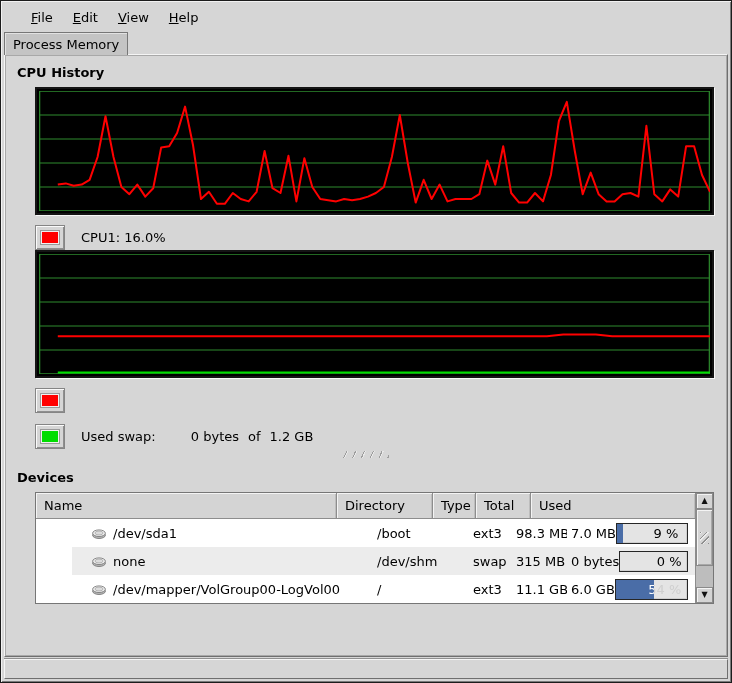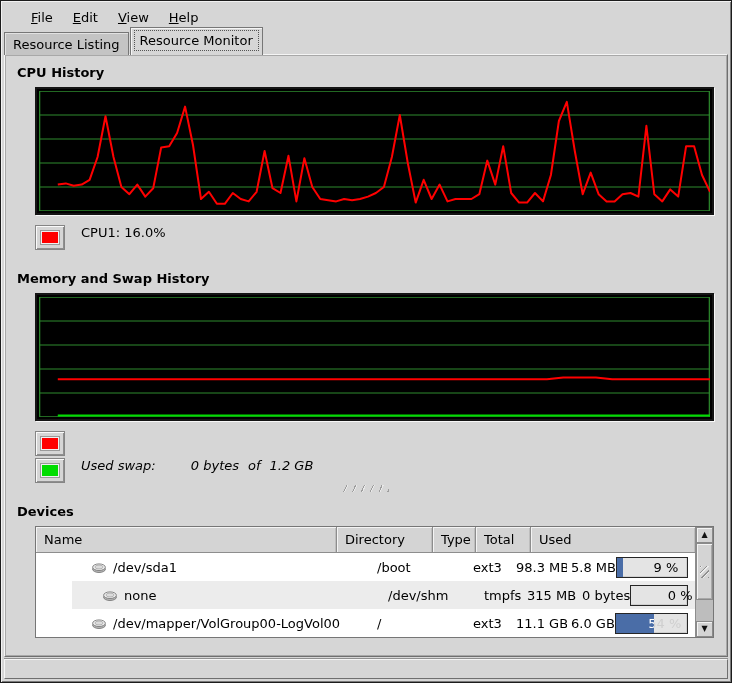--- a/index.html
+++ b/index.html
@@ -30,22 +30,22 @@
   .sec-title{font-weight:bold;margin:0 0 7px 4px;}
   .sec-title.mt1{margin-top:21px;}
   .sec-title.mt2{margin-top:11px;}
   
   .graph{
     width:679px;height:128px;margin-left:22px;background:#000;
     border:2px solid #141414;box-shadow:1px 1px 0 #f8f8f8;padding:2px;
   }
   .graph svg{display:block;width:100%;height:100%;}
   
-  .legend{display:flex;align-items:flex-start;margin:10px 0 0 22px;height:25px;}
-  .legend + .legend{margin-top:2px;font-style:italic;}
+  .legend{display:flex;align-items:center;margin:10px 0 0 22px;height:25px;}
+  .legend + .legend{margin-top:11px;}
   .swatch{
     width:30px;height:25px;background:#d6d6d6;border:1px solid #858585;
     box-shadow:inset 1px 1px 0 #fafafa, inset -1px -1px 0 #8f8f8f;
     display:flex;align-items:center;justify-content:center;cursor:default;
   }
   .swatch-color{width:18px;height:13px;border:1px solid #f0f0f0;box-shadow:0 0 0 1px #9a9a9a;}
   .lg-label{margin-left:16px;}
   .lg-name{width:100px;display:inline-block;}
   .lg-val{width:58px;display:inline-block;text-align:right;}
   .lg-of{display:inline-block;margin:0 9px;}
@@ -60,21 +60,21 @@
   .tmain{width:661px;display:flex;flex-direction:column;}
   .thead{display:grid;grid-template-columns:301px 96px 43px 55px 1fr;height:26px;}
   .hcell{
     background:#d4d4d4;border-right:1px solid #8d8d8d;border-bottom:1px solid #8d8d8d;
     box-shadow:inset 1px 1px 0 #f4f4f4, inset -1px 0 0 #bdbdbd;
     line-height:25px;padding-left:8px;overflow:hidden;cursor:default;
   }
   .hcell:last-child{border-right:none;}
   .tbody{flex:1;background:#fff;margin-left:36px;}
   .trow{display:grid;grid-template-columns:301px 96px 43px 55px 1fr;height:28px;align-items:center;background:#fff;}
-  .trow.alt{background:#ececec;padding-left:11px;}
+  .trow.alt{background:#ececec;}
   .tcell{padding-left:4px;white-space:nowrap;overflow:hidden;}
   .name-cell{padding-left:19px;display:flex;align-items:center;}
   .dev-icon{width:16px;height:16px;display:inline-block;margin-right:6px;flex:0 0 auto;}
   .used-cell{display:flex;align-items:center;padding-right:7px;}
   .used-text{flex:0 0 auto;}
   .pbar{
     position:relative;margin-left:auto;width:100px;height:21px;
     border:1px solid #262626;background:#e4e4e4;box-shadow:inset -1px -1px 0 #cfcfcf;
   }
   .pbar-base,.pbar-white{width:98px;height:19px;line-height:19px;text-align:center;font-size:13px;}
@@ -113,24 +113,21 @@
 
   <div class="menubar">
     <span class="menu-item"><u>F</u>ile</span>
     <span class="menu-item"><u>E</u>dit</span>
     <span class="menu-item"><u>V</u>iew</span>
     <span class="menu-item"><u>H</u>elp</span>
   </div>
 
   <div class="tabrow">
     <div class="tab inactive">
-      <span>Resource Listing</span>
-    </div>
-    <div class="tab active">
-      <span class="focus">Resource Monitor</span>
+      <span>Process Memory</span>
     </div>
   </div>
 
   <div class="page">
 
     <div class="sec-title">CPU History</div>
     <div class="graph">
         <svg viewBox="0 0 100 100" preserveAspectRatio="none">
           <line x1="0" x2="100" y1="80" y2="80" stroke="#2e8b2e" stroke-width="1" vector-effect="non-scaling-stroke"></line>
           <line x1="0" x2="100" y1="60" y2="60" stroke="#2e8b2e" stroke-width="1" vector-effect="non-scaling-stroke"></line>
@@ -141,21 +138,20 @@
         </svg>
       </div>
 
     <div class="legend">
       <div class="swatch">
         <div class="swatch-color" style="background-color: rgb(255, 0, 0);"></div>
       </div>
       <span class="lg-label">CPU1: 16.0%</span>
     </div>
 
-    <div class="sec-title mt1">Memory and Swap History</div>
     <div class="graph">
         <svg viewBox="0 0 100 100" preserveAspectRatio="none">
           <line x1="0" x2="100" y1="80" y2="80" stroke="#2e8b2e" stroke-width="1" vector-effect="non-scaling-stroke"></line>
           <line x1="0" x2="100" y1="60" y2="60" stroke="#2e8b2e" stroke-width="1" vector-effect="non-scaling-stroke"></line>
           <line x1="0" x2="100" y1="40" y2="40" stroke="#2e8b2e" stroke-width="1" vector-effect="non-scaling-stroke"></line>
           <line x1="0" x2="100" y1="20" y2="20" stroke="#2e8b2e" stroke-width="1" vector-effect="non-scaling-stroke"></line>
           <rect x="0.1" y="0.1" width="99.8" height="99.8" fill="none" stroke="#2e8b2e" stroke-width="1.2" vector-effect="non-scaling-stroke"></rect>
           <polyline points="2.80,68.50 5.23,68.50 7.66,68.50 10.09,68.50 12.52,68.50 14.95,68.50 17.38,68.50 19.81,68.50 22.24,68.50 24.67,68.50 27.10,68.50 29.53,68.50 31.96,68.50 34.39,68.50 36.82,68.50 39.25,68.50 41.68,68.50 44.11,68.50 46.54,68.50 48.97,68.50 51.40,68.50 53.83,68.50 56.26,68.50 58.69,68.50 61.12,68.50 63.55,68.50 65.98,68.50 68.41,68.50 70.84,68.50 73.27,68.50 75.70,68.50 78.13,67.00 80.56,67.00 82.99,67.00 85.42,68.50 87.85,68.50 90.28,68.50 92.71,68.50 95.14,68.50 97.57,68.50 100.00,68.50" fill="none" stroke="#ff0000" stroke-width="2" stroke-linejoin="round" vector-effect="non-scaling-stroke"></polyline>
           <polyline points="2.80,98.80 100.00,98.80" fill="none" stroke="#00dd00" stroke-width="2" stroke-linejoin="round" vector-effect="non-scaling-stroke"></polyline>
         </svg>
@@ -199,21 +195,21 @@
                     <ellipse cx="8" cy="8.2" rx="6.4" ry="3.3" fill="#ebebeb" stroke="#6f6f6f" stroke-width="0.8"></ellipse>
                     <ellipse cx="8" cy="8" rx="4" ry="1.9" fill="#dcdcdc" stroke="#9a9a9a" stroke-width="0.6"></ellipse>
                   </svg>
                 </span>
                 <span>/dev/sda1</span>
               </div>
               <div class="tcell">/boot</div>
               <div class="tcell">ext3</div>
               <div class="tcell">98.3 MB</div>
               <div class="tcell used-cell">
-                <span class="used-text">5.8 MB</span>
+                <span class="used-text">7.0 MB</span>
                 <div class="pbar dark">
                   <div class="pbar-base">9 %</div>
                   <div class="pbar-clip" style="width: 9%;">
                     <div class="pbar-white">9 %</div>
                   </div>
                 </div>
               </div>
             </div>
 
             <div class="trow alt">
@@ -221,21 +217,21 @@
                 <span class="dev-icon">
                   <svg viewBox="0 0 16 16" width="16" height="16">
                     <ellipse cx="8" cy="10.2" rx="6.4" ry="3.3" fill="#b6b6b6" stroke="#6f6f6f" stroke-width="0.8"></ellipse>
                     <ellipse cx="8" cy="8.2" rx="6.4" ry="3.3" fill="#ebebeb" stroke="#6f6f6f" stroke-width="0.8"></ellipse>
                     <ellipse cx="8" cy="8" rx="4" ry="1.9" fill="#dcdcdc" stroke="#9a9a9a" stroke-width="0.6"></ellipse>
                   </svg>
                 </span>
                 <span>none</span>
               </div>
               <div class="tcell">/dev/shm</div>
-              <div class="tcell">tmpfs</div>
+              <div class="tcell">swap</div>
               <div class="tcell">315 MB</div>
               <div class="tcell used-cell">
                 <span class="used-text">0 bytes</span>
                 <div class="pbar dark">
                   <div class="pbar-base">0 %</div>
                   <div class="pbar-clip" style="width: 0%;">
                     
                   </div>
                 </div>
               </div>

